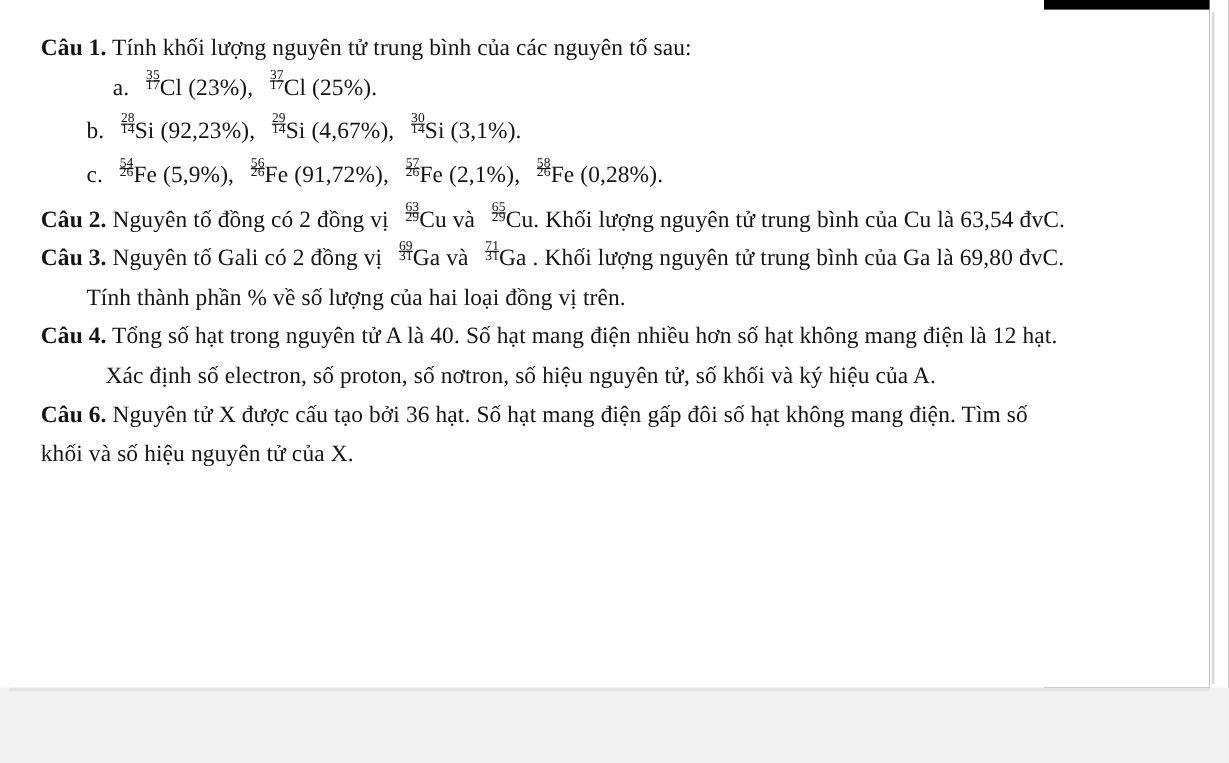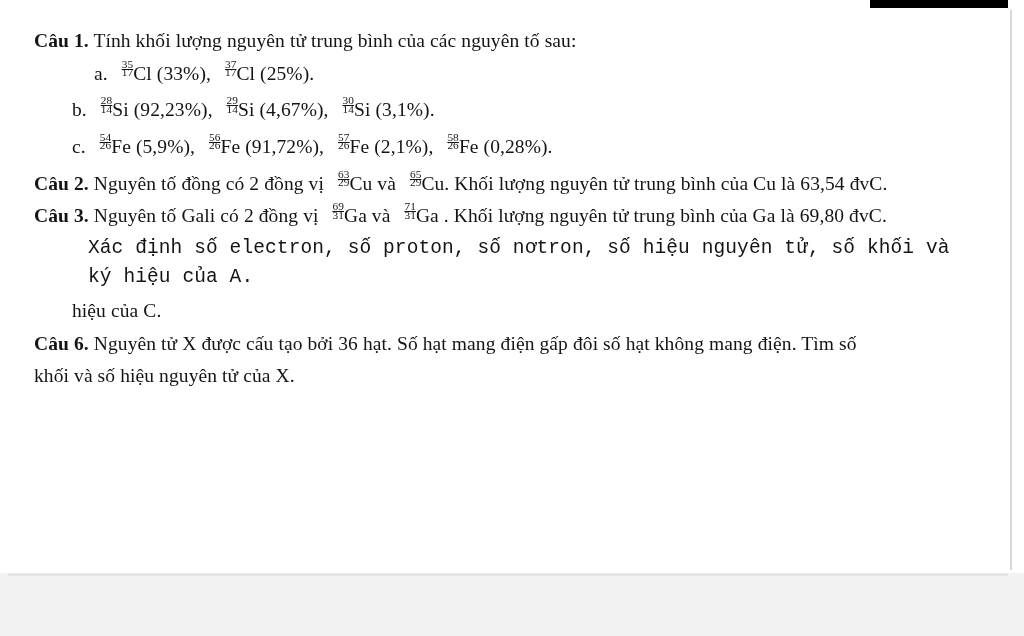--- a/index.html
+++ b/index.html
@@ -75,21 +75,21 @@
   .q {
     font-size: 19.5px;
     line-height: 1.52;
     color: #141414;
     margin: 0 0 3px 0;
     letter-spacing: 0.1px;
   }
   .q b { font-weight: bold; }
   .indent-a { margin-left: 60px; }
   .indent-b { margin-left: 38px; }
-  .indent-c { margin-left: 54px; font-family: Liberation Mono, monospace; }
+  .indent-c { margin-left: 54px; }
   .gap-top { margin-top: 7px; }
 
   
   .iso {
     display: inline-block;
     position: relative;
     width: 1.05em;
     height: 1em;
     vertical-align: baseline;
     margin-right: 0px;
@@ -119,21 +119,21 @@
 
   <div class="sheet">
 
     <p class="q">
       <b>Câu 1.</b><span> Tính khối lượng nguyên tử trung bình của các nguyên tố sau:</span>
     </p>
 
     <p class="q indent-a">
       <span>a.</span>
       <span class="nowrap"><span class="iso"><span class="top">35</span><span class="bot">17</span></span><span>Cl</span>
-      <span>(33%),</span></span>
+      <span>(23%),</span></span>
       <span class="nowrap"><span class="iso"><span class="top">37</span><span class="bot">17</span></span><span>Cl</span>
       <span>(25%).</span></span>
     </p>
 
     <p class="q indent-b gap-top">
       <span>b.</span>
       <span class="nowrap"><span class="iso"><span class="top">28</span><span class="bot">14</span></span><span>Si</span>
       <span>(92,23%),</span></span>
       <span class="nowrap"><span class="iso"><span class="top">29</span><span class="bot">14</span></span><span>Si</span>
       <span>(4,67%),</span></span>
@@ -153,24 +153,27 @@
       <span>(0,28%).</span></span>
     </p>
 
     <p class="q gap-top">
       <b>Câu 2.</b><span> Nguyên tố đồng có 2 đồng vị </span><span class="iso"><span class="top">63</span><span class="bot">29</span></span><span>Cu</span><span> và </span><span class="iso"><span class="top">65</span><span class="bot">29</span></span><span>Cu</span><span>. Khối lượng nguyên tử trung bình của Cu là 63,54 đvC.</span>
     </p>
 
     <p class="q">
       <b>Câu 3.</b><span> Nguyên tố Gali có 2 đồng vị </span><span class="iso"><span class="top">69</span><span class="bot">31</span></span><span>Ga</span><span> và </span><span class="iso"><span class="top">71</span><span class="bot">31</span></span><span>Ga</span><span> . Khối lượng nguyên tử trung bình của Ga là 69,80 đvC.</span>
     </p>
+    <p class="q indent-b">Tính thành phần % về số lượng của hai loại đồng vị trên.</p>
 
+    <p class="q">
+      <b>Câu 4.</b><span> Tổng số hạt trong nguyên tử A là 40. Số hạt mang điện nhiều hơn số hạt không mang điện là 12 hạt.</span>
+    </p>
     <p class="q indent-c">Xác định số electron, số proton, số nơtron, số hiệu nguyên tử, số khối và ký hiệu của A.</p>
 
-    <p class="q indent-b">hiệu của C.</p>
 
     <p class="q">
       <b>Câu 6.</b><span> Nguyên tử X được cấu tạo bởi 36 hạt. Số hạt mang điện gấp đôi số hạt không mang điện. Tìm số</span>
     </p>
     <p class="q">khối và số hiệu nguyên tử của X.</p>
 
   </div>
 
   <div class="bottom-strip">
     <div class="bottom-strip-inner"></div>

